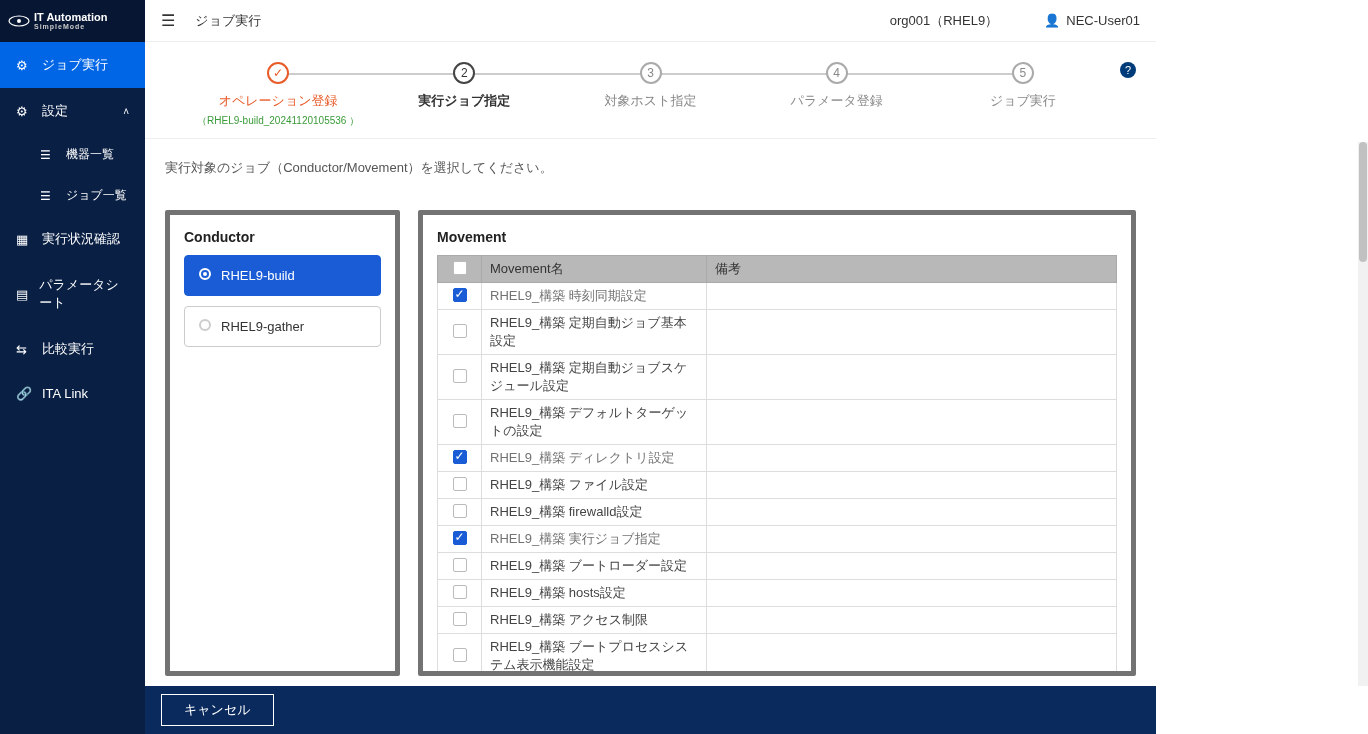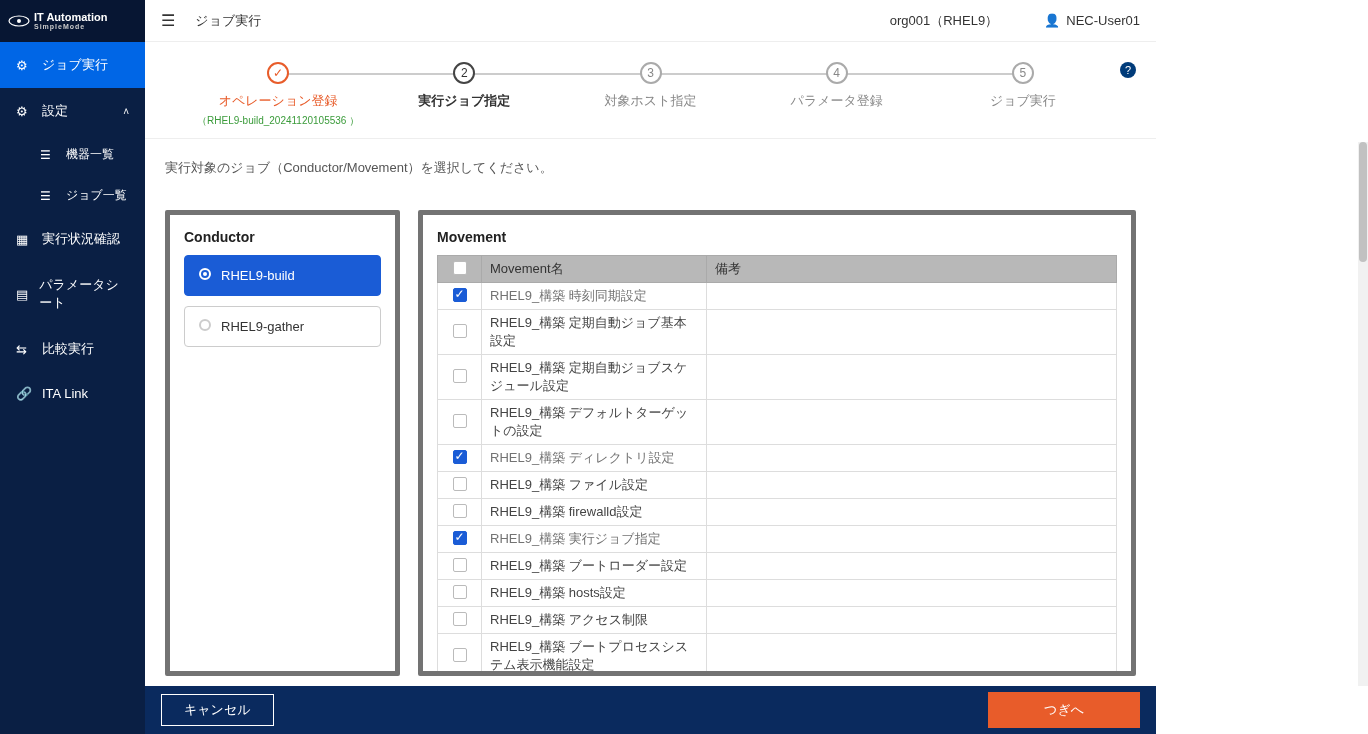--- a/index.html
+++ b/index.html
@@ -243,19 +243,18 @@
     <td></td>
                 </tr>
               </tbody>
           </table>
         </div>
       </div>
     </div>
 
     <div class="footer">
       <button class="btn">キャンセル</button>
-      <button class="btn btn-next">つぎへ</button>
     </div>
   </div>
   <div class="rscroll">
       <div class="rscroll-thumb"></div>
     </div>
 </div>
 
 </body></html>

